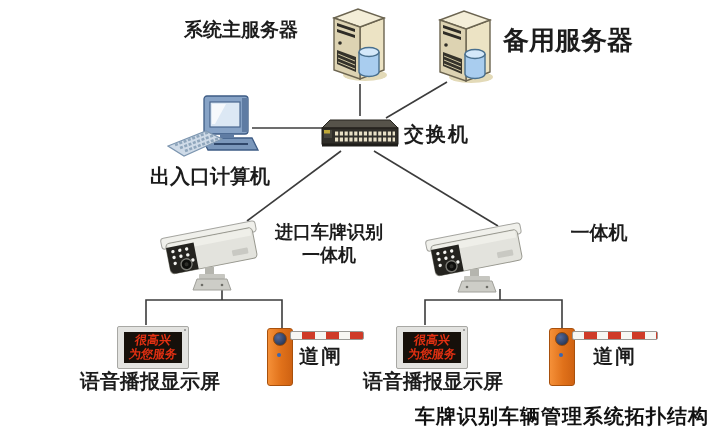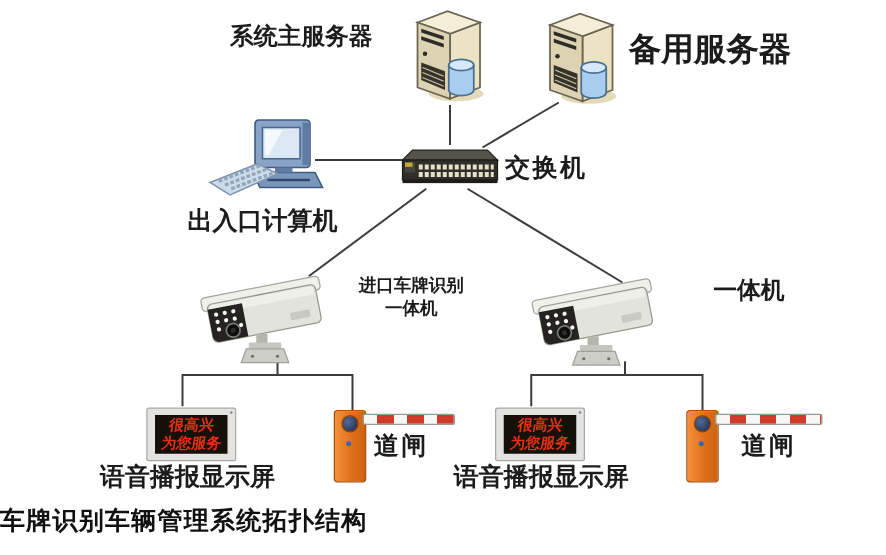--- a/index.html
+++ b/index.html
@@ -7,27 +7,27 @@
           font-family:"DejaVu Sans","Liberation Sans",sans-serif;color:#1c1c1c;}
   .lines{position:absolute;left:0;top:0;}
   .lbl{position:absolute;font-weight:700;color:#1c1c1c;line-height:1.3;white-space:nowrap;}
   .ctr{text-align:center;white-space:normal;}
   .icon{position:absolute;}
   
   #lbl-main-server{left:152px;top:17px;width:178px;font-size:19px;}
   #lbl-backup-server{left:498px;top:24px;width:140px;font-size:26px;}
   #lbl-computer{left:139px;top:163px;width:142px;font-size:20px;}
   #lbl-switch{left:404px;top:121px;font-size:20px;letter-spacing:2px;}
-  #lbl-entry-camera{left:260px;top:220px;width:138px;font-size:14px;}
+  #lbl-entry-camera{left:260px;top:220px;width:138px;font-size:18px;}
   #lbl-exit-camera{left:530px;top:220px;width:138px;font-size:19px;}
   #lbl-entry-display{left:64px;top:368px;width:172px;font-size:20px;}
   #lbl-exit-display{left:347px;top:368px;width:172px;font-size:20px;}
   #lbl-entry-barrier{left:299px;top:343px;font-size:20px;letter-spacing:2px;}
   #lbl-exit-barrier{left:593px;top:343px;font-size:20px;letter-spacing:2px;}
-  .caption{position:absolute;left:0;top:403px;width:709px;text-align:left;
+  .caption{position:absolute;left:0;top:403px;width:709px;text-align:right;
            font-size:20px;font-weight:700;letter-spacing:1px;color:#111;}
   
   #icon-main-server{left:327px;top:4px;}
   #icon-backup-server{left:433px;top:6px;}
   #icon-computer{left:166px;top:94px;}
   #icon-switch{left:320px;top:112px;}
   #icon-entry-camera{left:158px;top:216px;}
   #icon-exit-camera{left:423px;top:218px;}
   
   .led{position:absolute;width:70px;height:41px;background:#e3e3e0;border:1px solid #a8a8a4;

